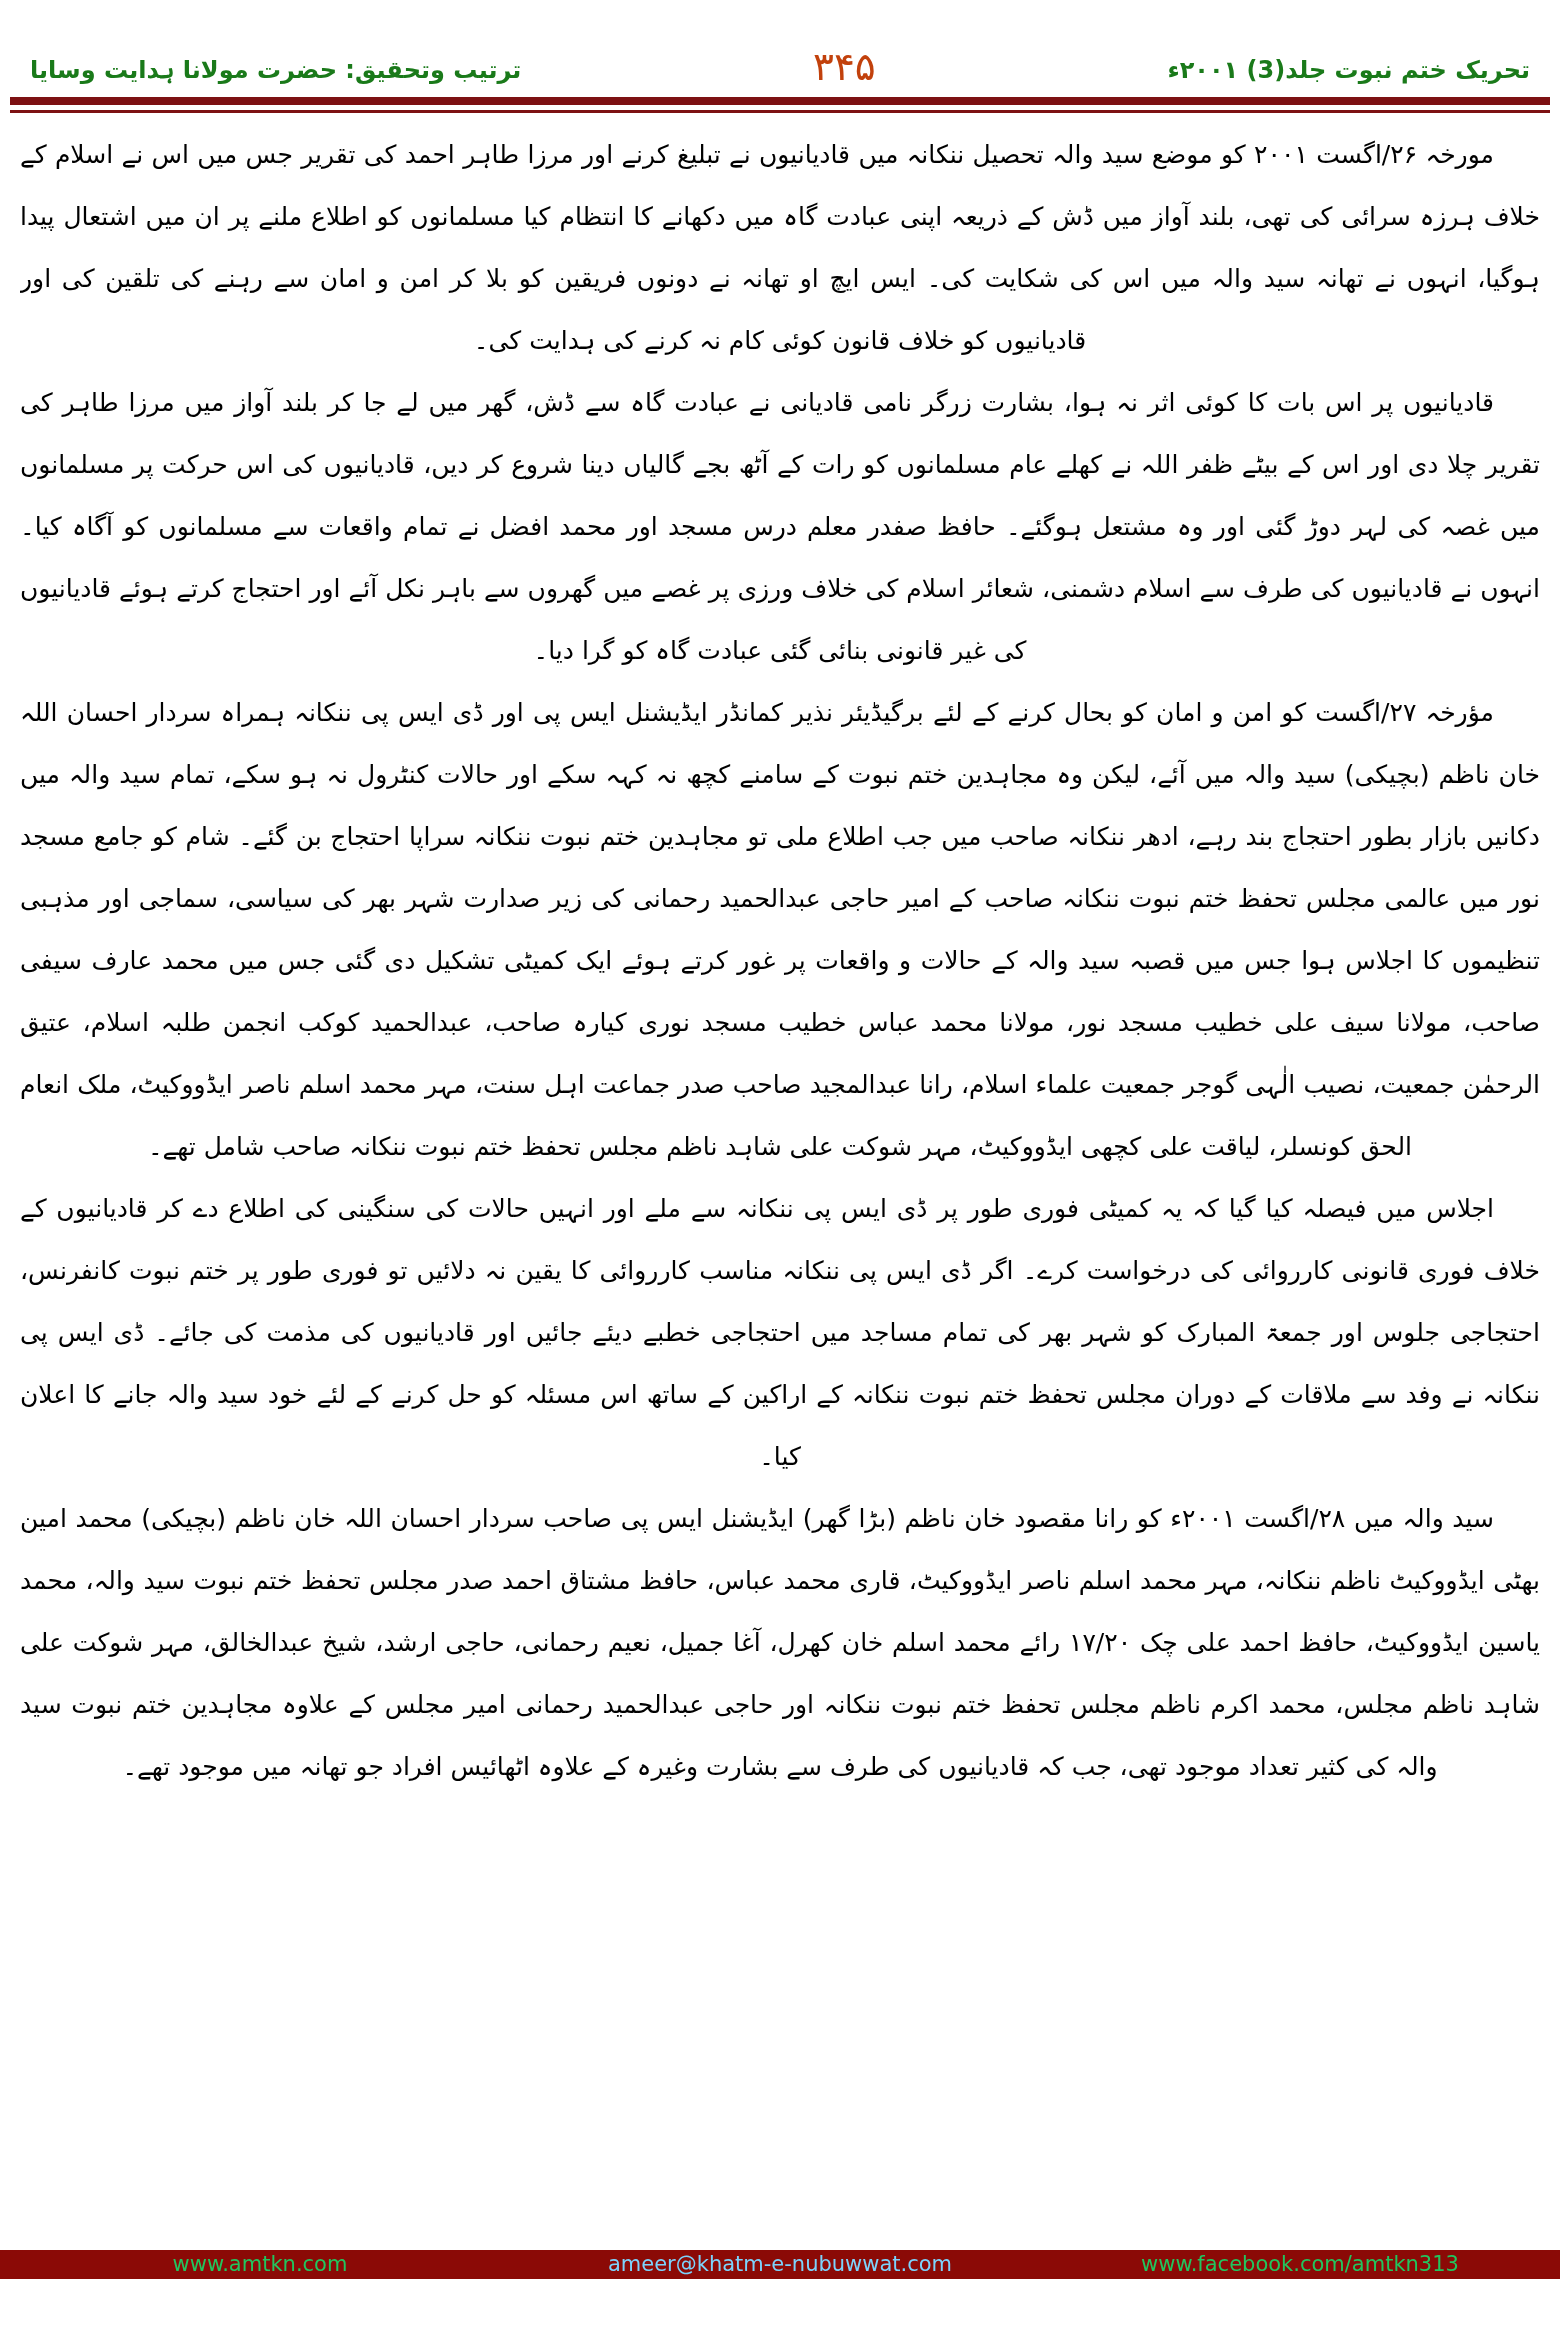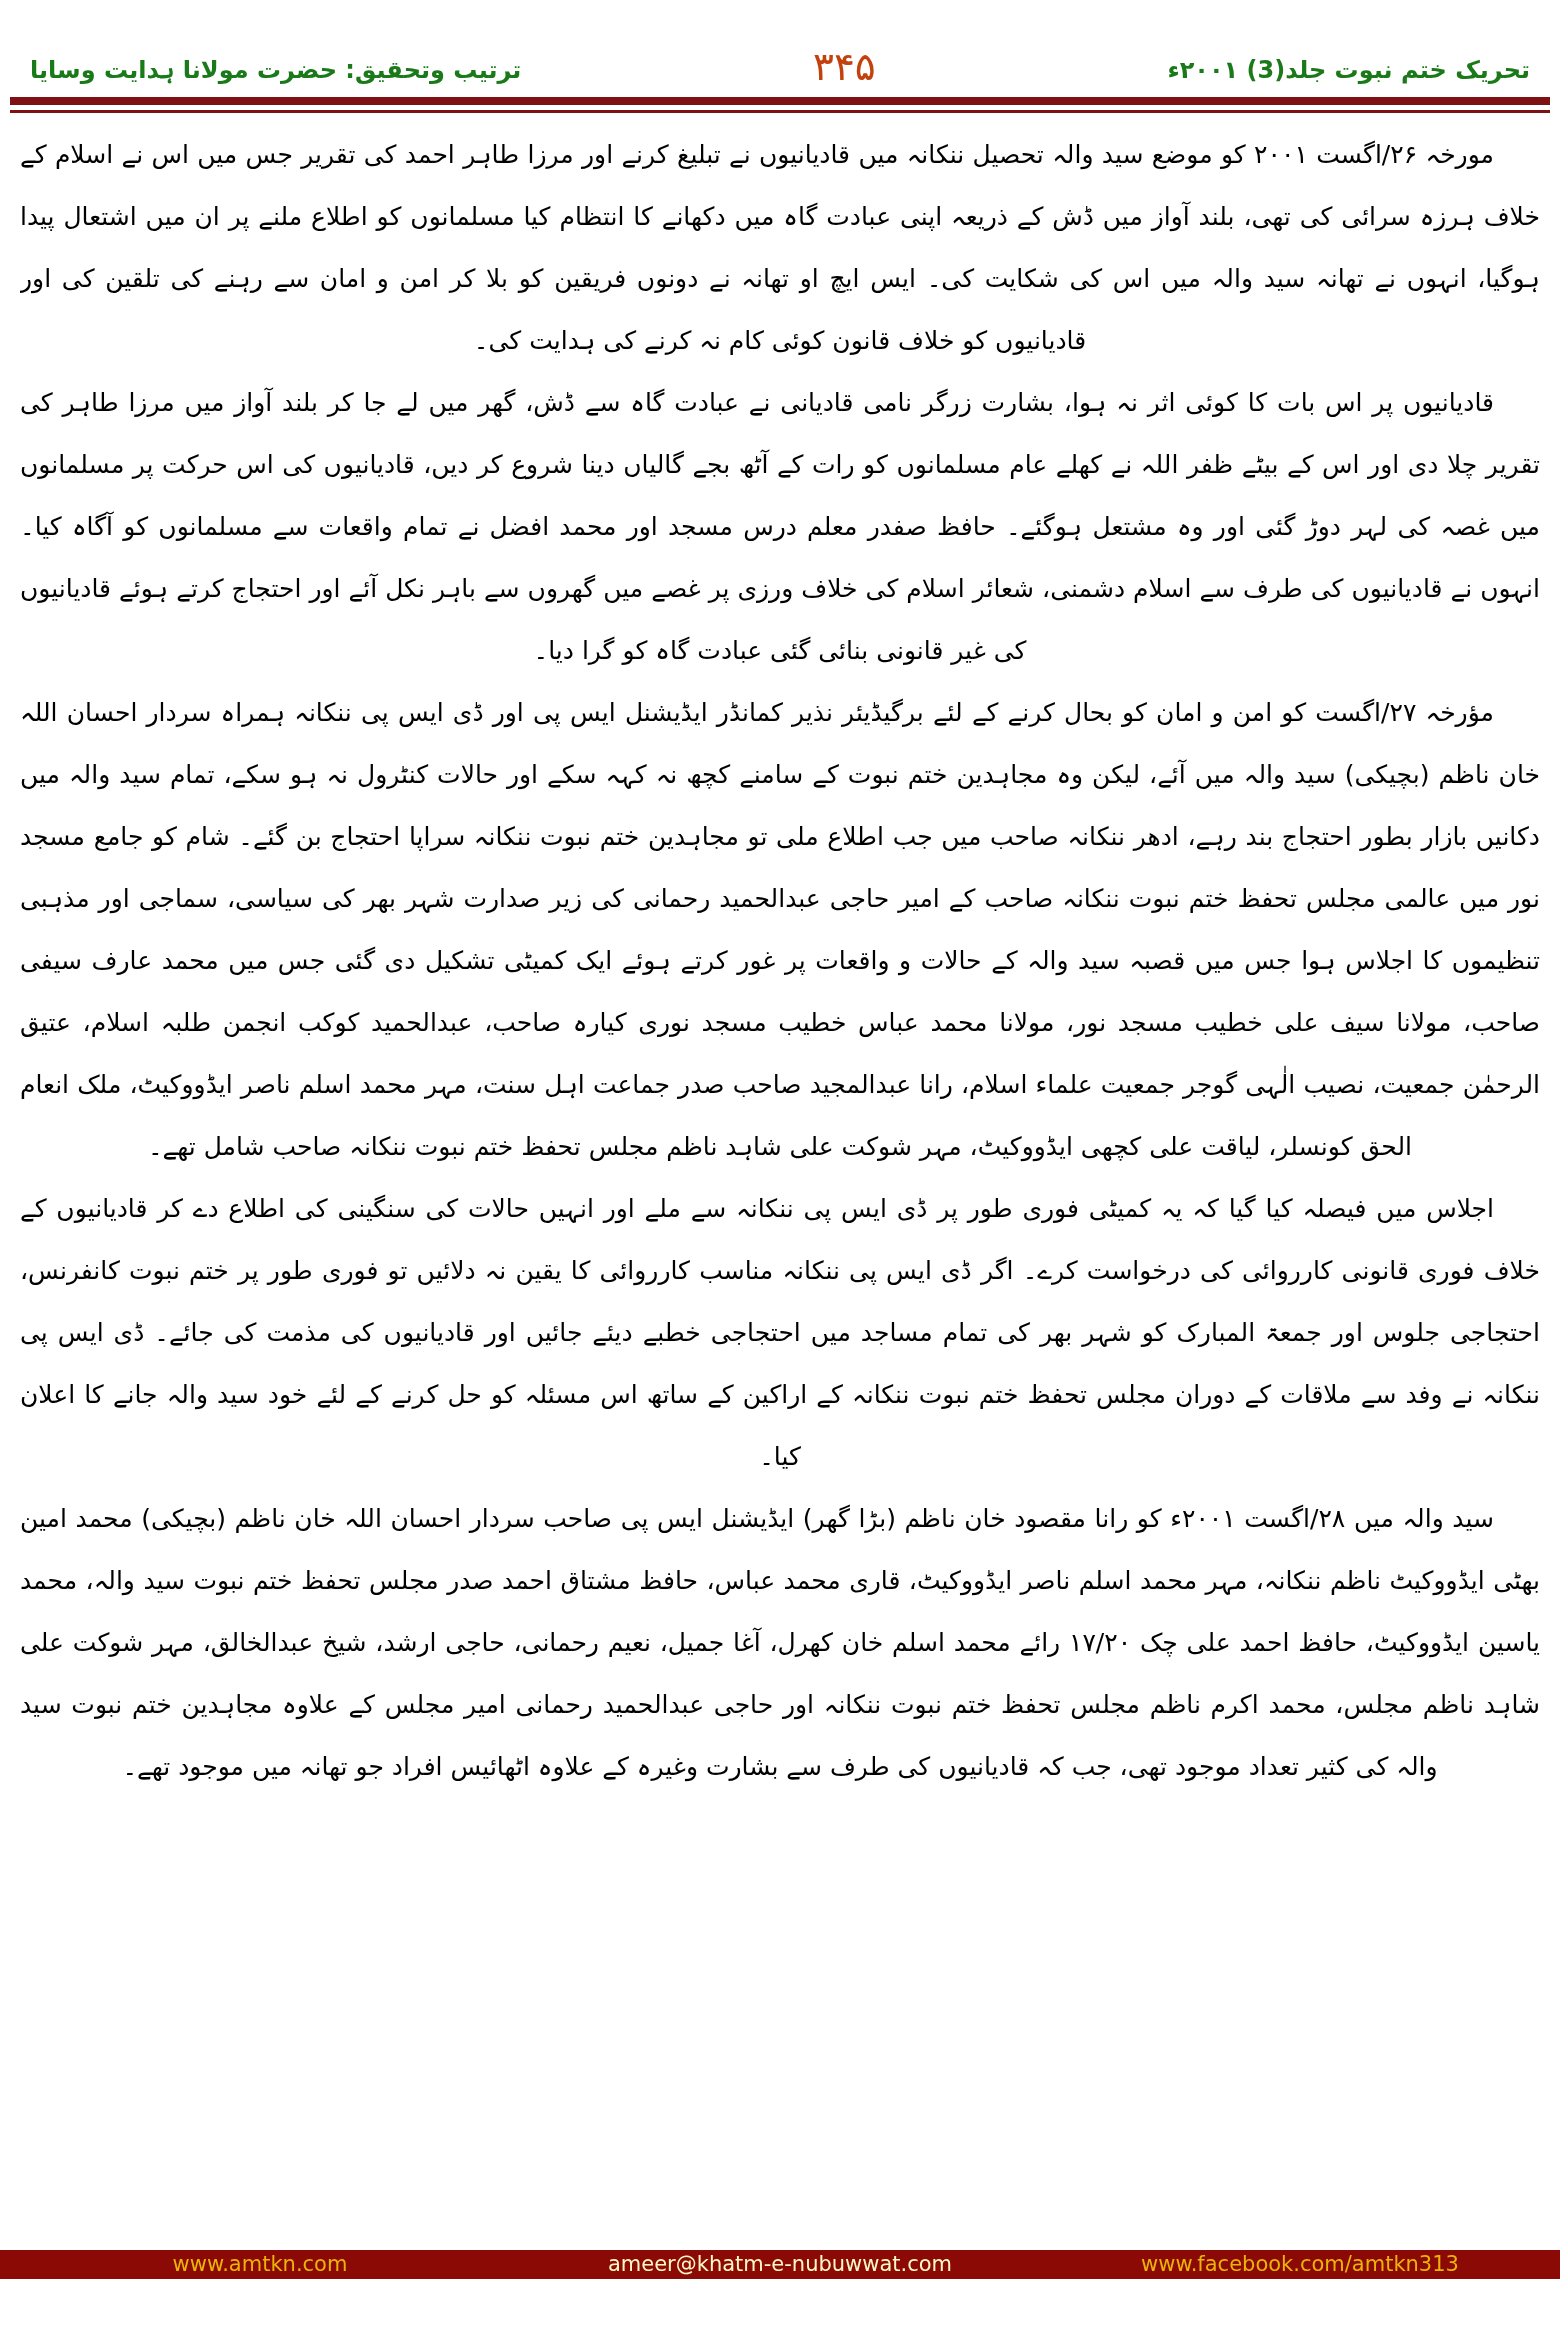--- a/index.html
+++ b/index.html
@@ -89,22 +89,22 @@
     display: flex;
     direction: ltr;
     align-items: center;
   }
   .footer-bar .slot {
     flex: 1;
     text-align: center;
     font-size: 21px;
     white-space: nowrap;
   }
-  .footer-website, .footer-facebook { color: #eab308; }
-  .footer-email { color: #fef9c3; }
+  .footer-website, .footer-facebook { color: #22c55e; }
+  .footer-email { color: #7dd3fc; }
 </style>
 </head>
 <body>
 
 <div class="page">
 
   <div class="header">
     <div class="book-title">تحریک ختم نبوت جلد(3) ۲۰۰۱ء</div>
     <div class="page-number">۳۴۵</div>
     <div class="credit">ترتیب وتحقیق: حضرت مولانا ہدایت وسایا</div>

